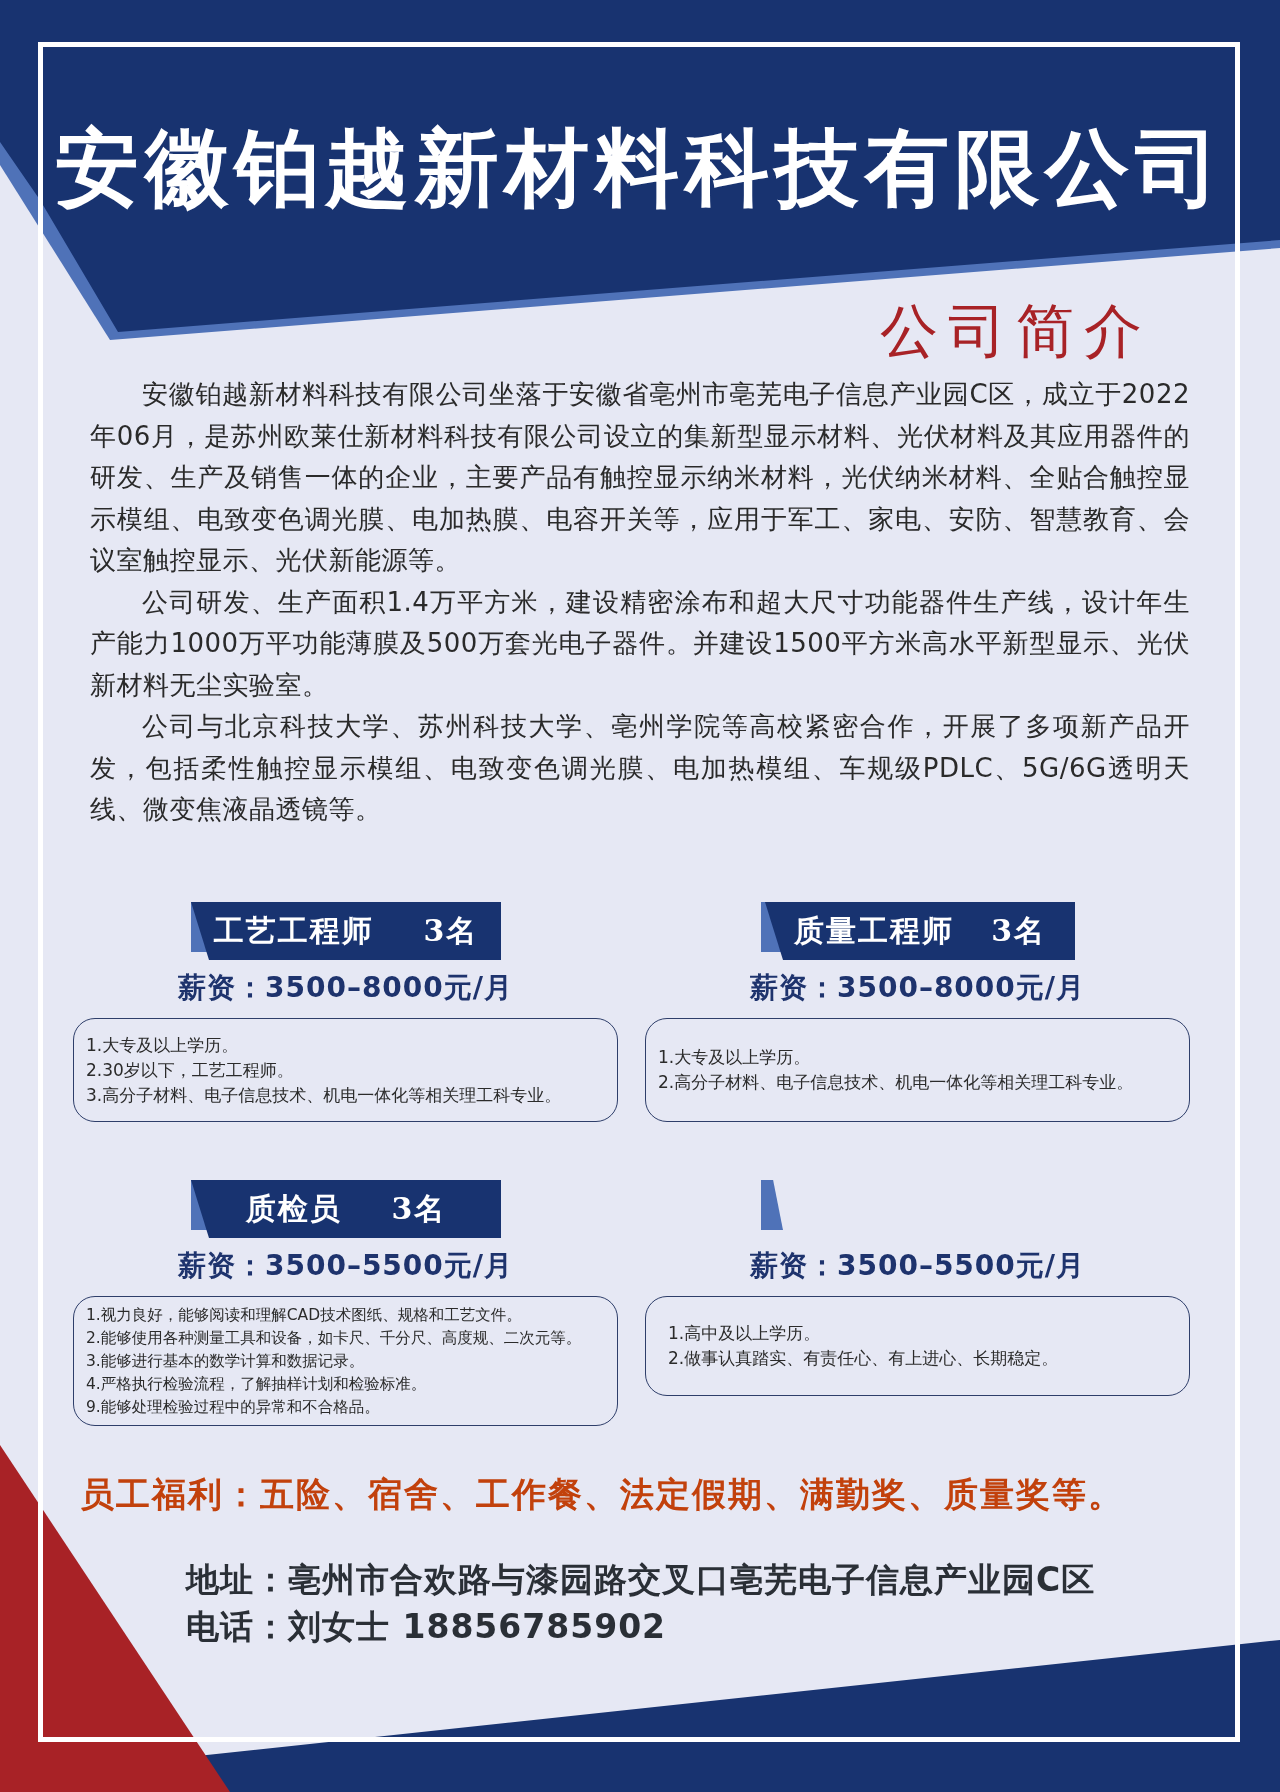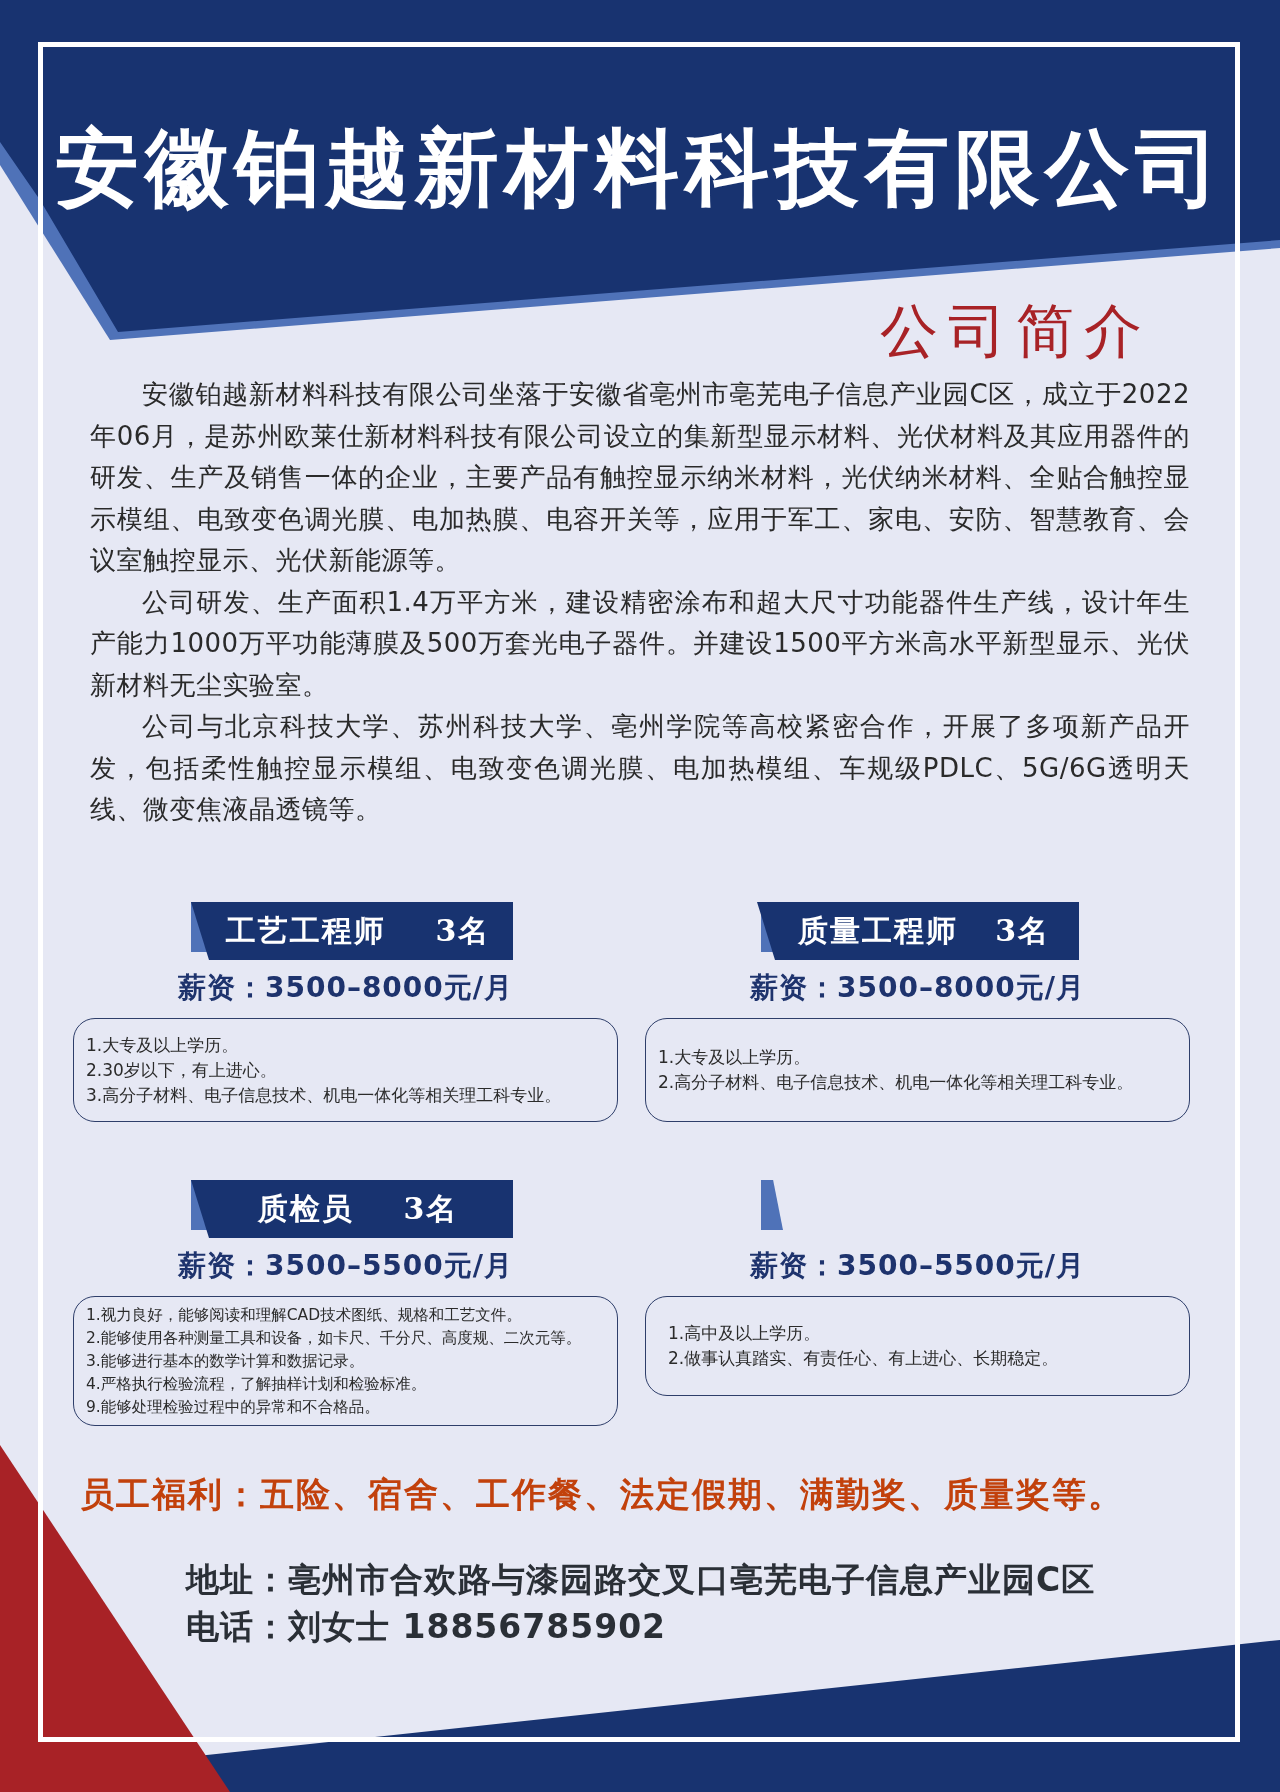--- a/index.html
+++ b/index.html
@@ -28,21 +28,20 @@
   }
   .intro p { margin: 0; text-indent: 2em; text-align: justify; }
   .job { position: absolute; z-index: 3; width: 545px; }
   .job .badge-wrap { position: relative; height: 60px; }
   .job .badge {
     position: absolute; top: 0; height: 58px; width: 310px;
     background: #183370; color: #fff; font-weight: bold; font-size: 30px;
     line-height: 58px; text-align: center; letter-spacing: 2px;
     font-family: "DejaVu Serif", "Liberation Serif", serif;
     clip-path: polygon(0 0, 100% 0, 100% 100%, 18px 100%, 0 0);
-    padding-left: 12px;
   }
   .job .badge-accent {
     position: absolute; top: 0; width: 22px; height: 50px; background: #4f72b8;
     clip-path: polygon(0 0, 55% 0, 100% 100%, 0 100%);
   }
   .job .salary {
     margin-top: 6px; text-align: center; color: #1e336d; font-weight: bold;
     font-size: 28px; letter-spacing: 1px; height: 40px; line-height: 40px;
   }
   .job .req-box {
@@ -87,29 +86,29 @@
 </div>
 
 <div class="job" style="left:73px; top:902px;">
   <div class="badge-wrap">
     <div class="badge-accent" style="left:118px;"></div>
     <div class="badge" style="left:118px; white-space:pre;">工艺工程师    3名</div>
   </div>
   <div class="salary">薪资：3500–8000元/月</div>
   <div class="req-box" style="height:104px;">
     <div>1.大专及以上学历。</div>
-    <div>2.30岁以下，有上进心。</div>
+    <div>2.30岁以下，工艺工程师。</div>
     <div>3.高分子材料、电子信息技术、机电一体化等相关理工科专业。</div>
   </div>
 </div>
 
 <div class="job" style="left:645px; top:902px;">
   <div class="badge-wrap">
     <div class="badge-accent" style="left:116px;"></div>
-    <div class="badge" style="left:112px; white-space:pre;">质量工程师   3名</div>
+    <div class="badge" style="left:120px; white-space:pre;">质量工程师   3名</div>
   </div>
   <div class="salary">薪资：3500–8000元/月</div>
   <div class="req-box" style="height:104px;">
     <div>1.大专及以上学历。</div>
     <div>2.高分子材料、电子信息技术、机电一体化等相关理工科专业。</div>
   </div>
 </div>
 
 <div class="job" style="left:73px; top:1180px;">
   <div class="badge-wrap">

